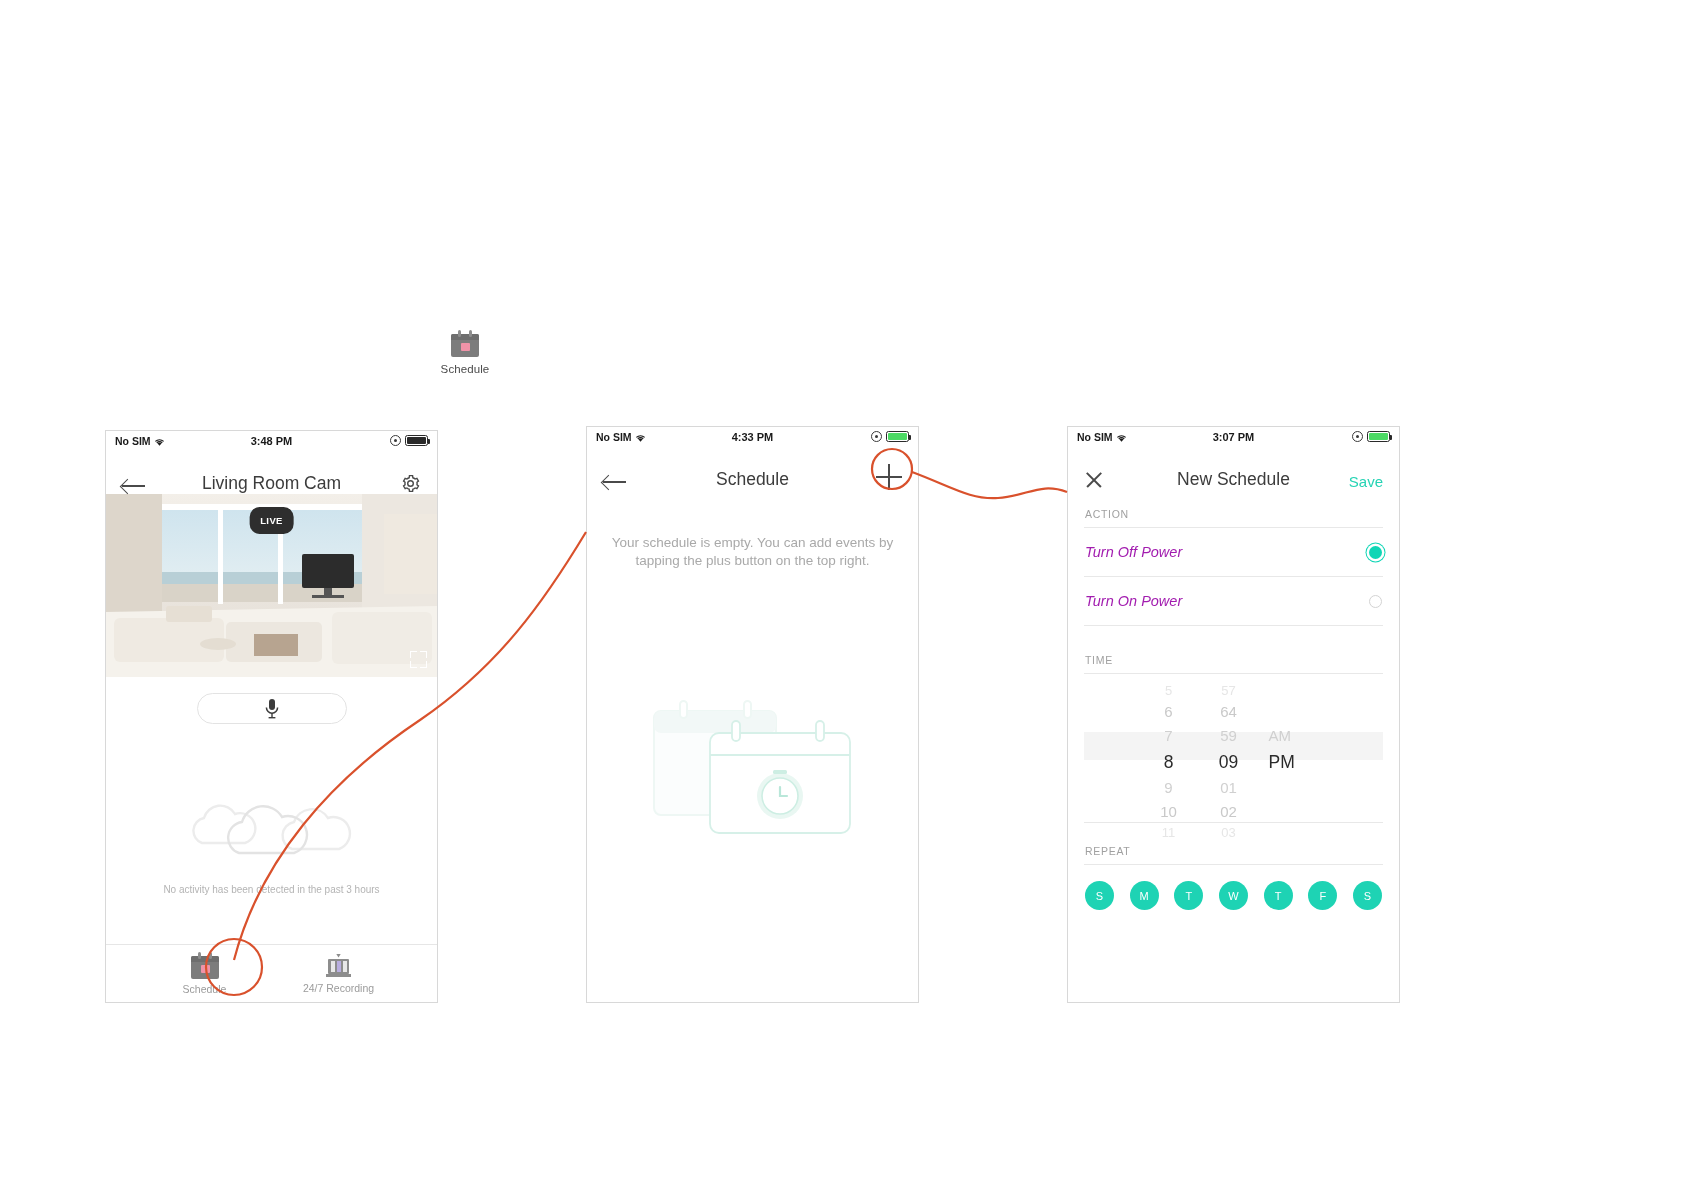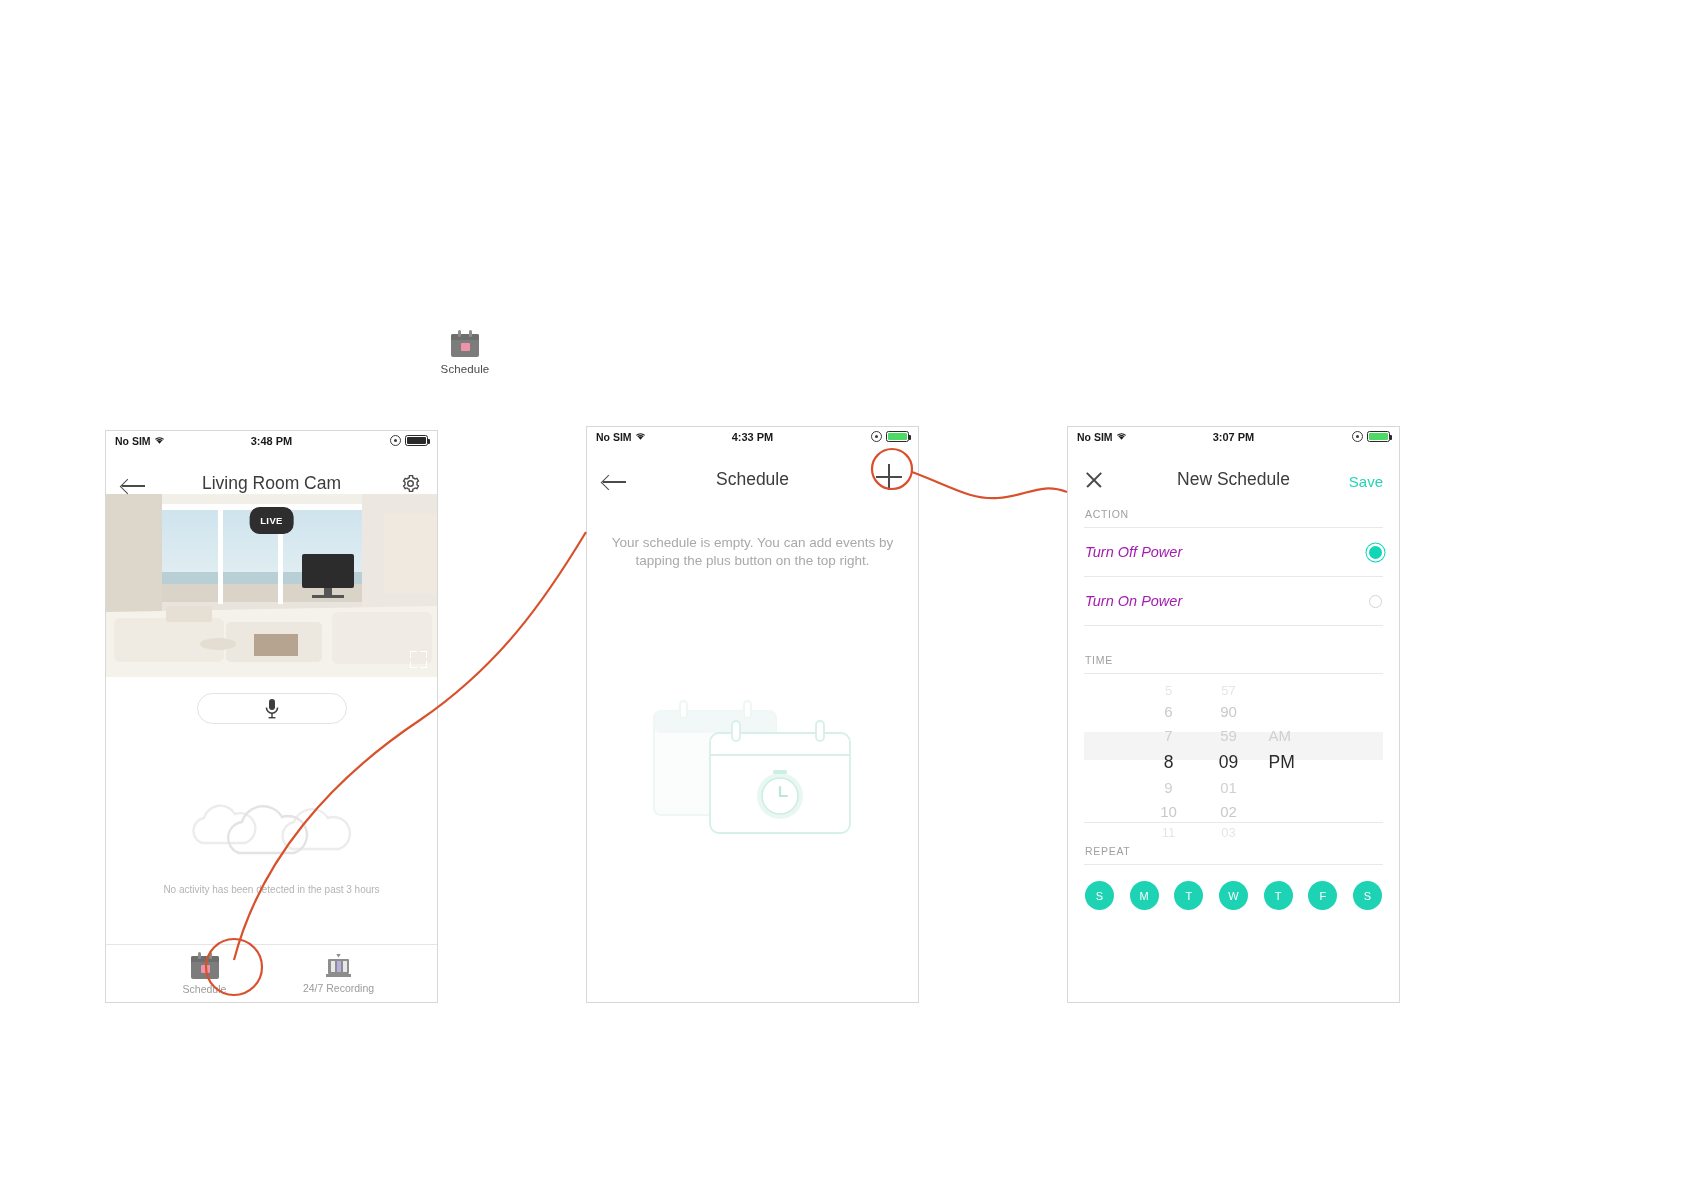--- a/index.html
+++ b/index.html
@@ -35,21 +35,21 @@
   #phone1 { left: 105px; top: 430px; width: 333px; height: 573px; }
   #phone2 { left: 586px; top: 426px; width: 333px; height: 577px; }
   #phone3 { left: 1067px; top: 426px; width: 333px; height: 577px; }
 
   
   .statusbar {
     height: 19px; display: flex; align-items: center;
     padding: 0 9px; font-size: 10.5px; font-weight: bold; color: #1a1a1a;
     position: relative;
   }
-  .sb-left { display: flex; align-items: flex-start; gap: 2px; }
+  .sb-left { display: flex; align-items: flex-end; gap: 2px; }
   .sb-time { position: absolute; left: 0; right: 0; text-align: center; font-size: 11px; font-weight: bold; }
   .sb-right { margin-left: auto; display: flex; align-items: center; gap: 4px; z-index: 2; }
   .wifi { width: 13px; height: 10px; }
   .batt { width: 23px; height: 11px; border: 1px solid #2a2a2a; border-radius: 2.5px; position: relative; }
   .batt::after { content:""; position:absolute; right:-3px; top:3px; width:2px; height:5px; background:#2a2a2a; border-radius:0 1px 1px 0; }
   .batt .fill { position:absolute; left:1px; top:1px; bottom:1px; border-radius:1px; }
   .batt.dark .fill { width: 19px; background:#2a2a2a; }
   .batt.green .fill { width: 19px; background:#4cd964; }
   .loc { width: 11px; height: 11px; border: 1.4px solid #3a3a3a; border-radius: 50%; position: relative; }
   .loc::after { content:""; position:absolute; left:2.6px; top:2.6px; width:3.4px; height:3.4px; background:#3a3a3a; border-radius:50%; }
@@ -366,21 +366,21 @@
           <div class="pitem n1">5</div>
           <div class="pitem n2">6</div>
           <div class="pitem">7</div>
           <div class="pitem sel">8</div>
           <div class="pitem">9</div>
           <div class="pitem n2">10</div>
           <div class="pitem n1">11</div>
         </div>
         <div class="pcol">
           <div class="pitem n1">57</div>
-          <div class="pitem n2">90</div>
+          <div class="pitem n2">64</div>
           <div class="pitem">59</div>
           <div class="pitem sel">09</div>
           <div class="pitem">01</div>
           <div class="pitem n2">02</div>
           <div class="pitem n1">03</div>
         </div>
         <div class="pcol ampm">
           <div class="pitem n1">&nbsp;</div>
           <div class="pitem n2">&nbsp;</div>
           <div class="pitem">AM</div>

